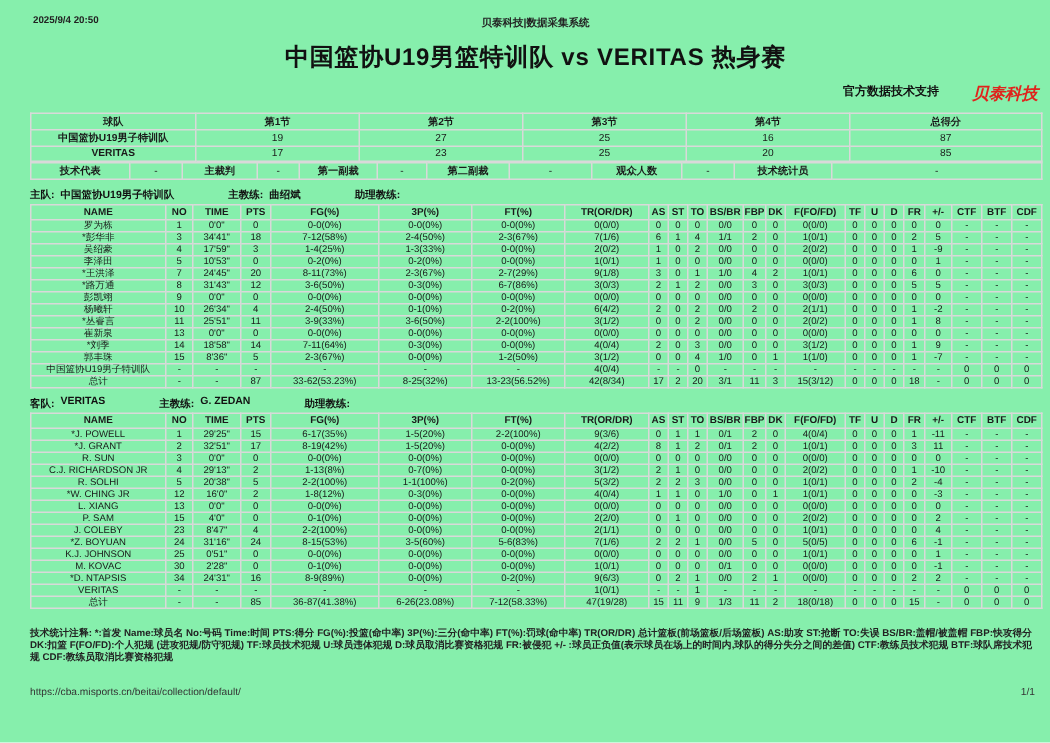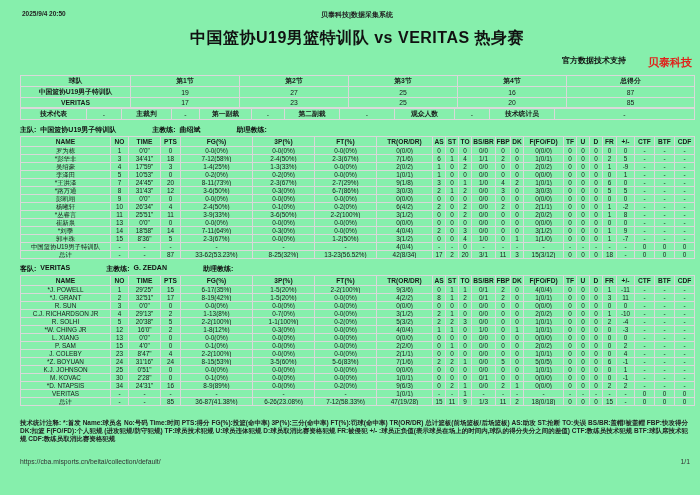--- a/index.html
+++ b/index.html
@@ -12,21 +12,21 @@
   .printed{position:absolute;left:2px;top:2px;font-size:6.5px;font-weight:bold;color:#222;}
   .sysname{position:absolute;left:0;right:0;top:2px;text-align:center;font-size:7px;font-weight:bold;color:#222;}
 
   .title{margin-top:8px;text-align:center;font-size:16px;font-weight:bold;letter-spacing:.5px;color:#111;}
 
   .subline{position:relative;height:16px;margin-top:6px;}
   .matchinfo{position:absolute;left:0;right:0;top:3px;display:flex;justify-content:center;gap:26px;
              font-size:7.5px;font-weight:bold;color:#222;}
   .support{position:absolute;right:2px;top:0;display:flex;align-items:flex-start;gap:22px;}
   .support .lbl{font-size:8px;font-weight:bold;color:#111;}
-  .support .logo{font-size:11px;font-weight:bold;color:#e0231c;}
+  .support .logo{font-size:11px;font-weight:bold;font-style:italic;color:#e0231c;}
 
   
   table{border-collapse:collapse;table-layout:fixed;}
   td,th{border:1px solid #d9d9d9;text-align:center;vertical-align:middle;
         padding:0;overflow:hidden;white-space:nowrap;}
 
   
   .scoretbl{width:674px;margin-top:4px;font-size:6.8px;}
   .scoretbl th{height:9px;font-weight:bold;}
   .scoretbl td{height:9px;}

